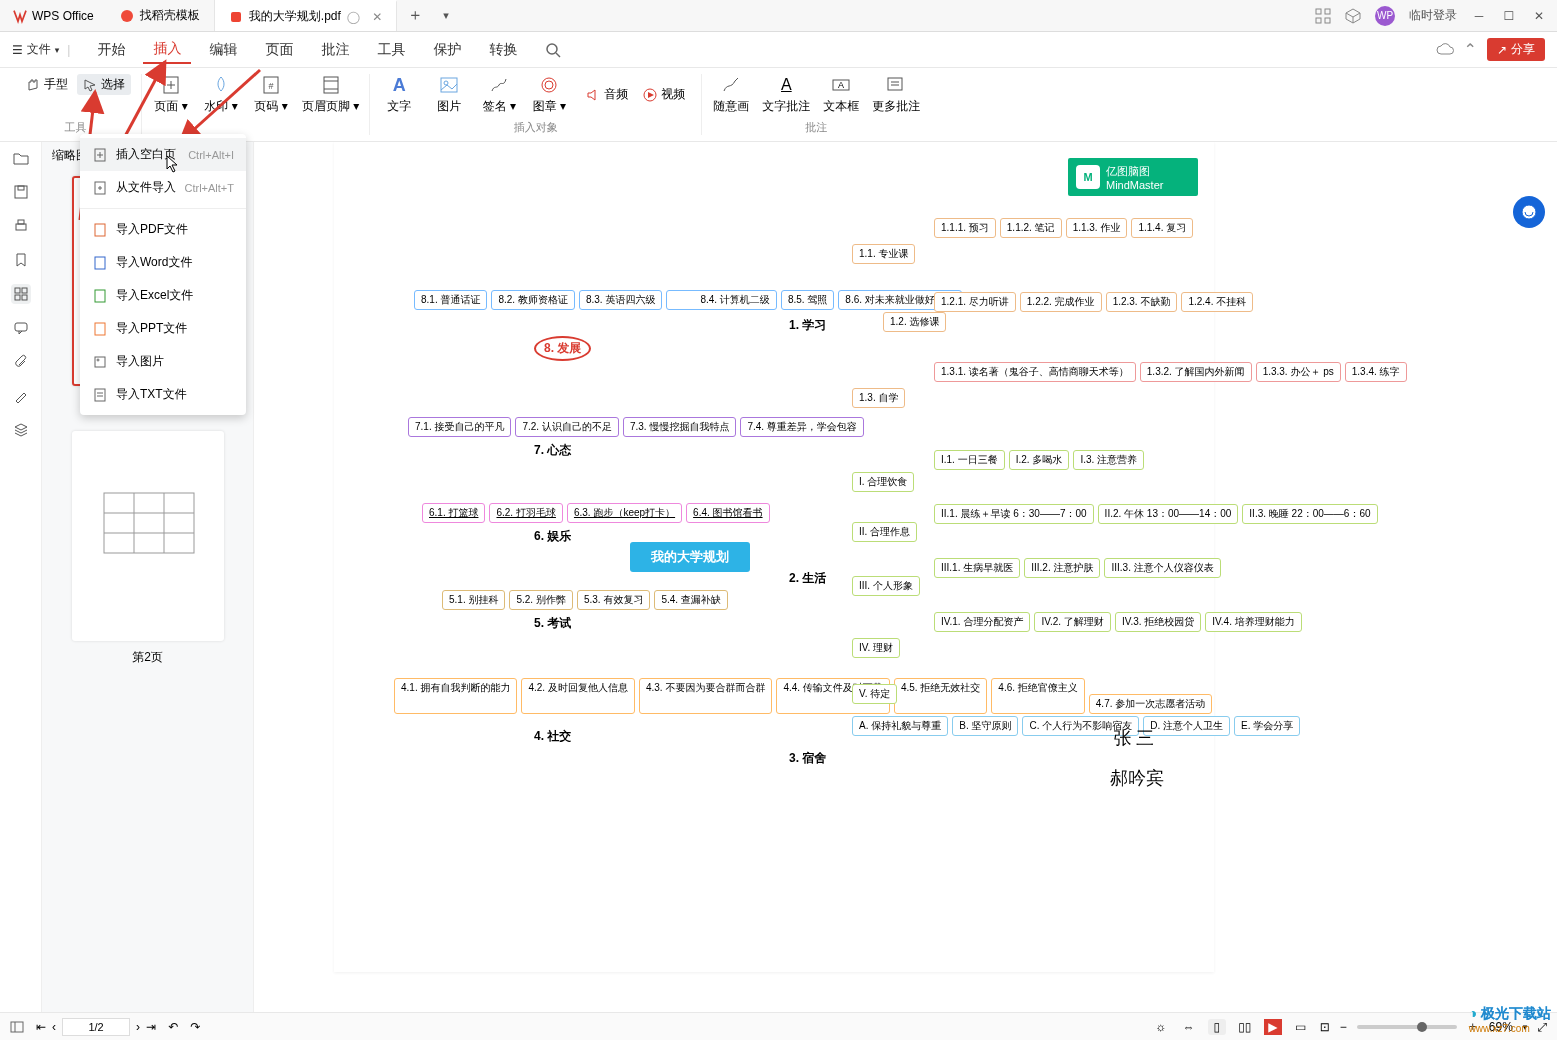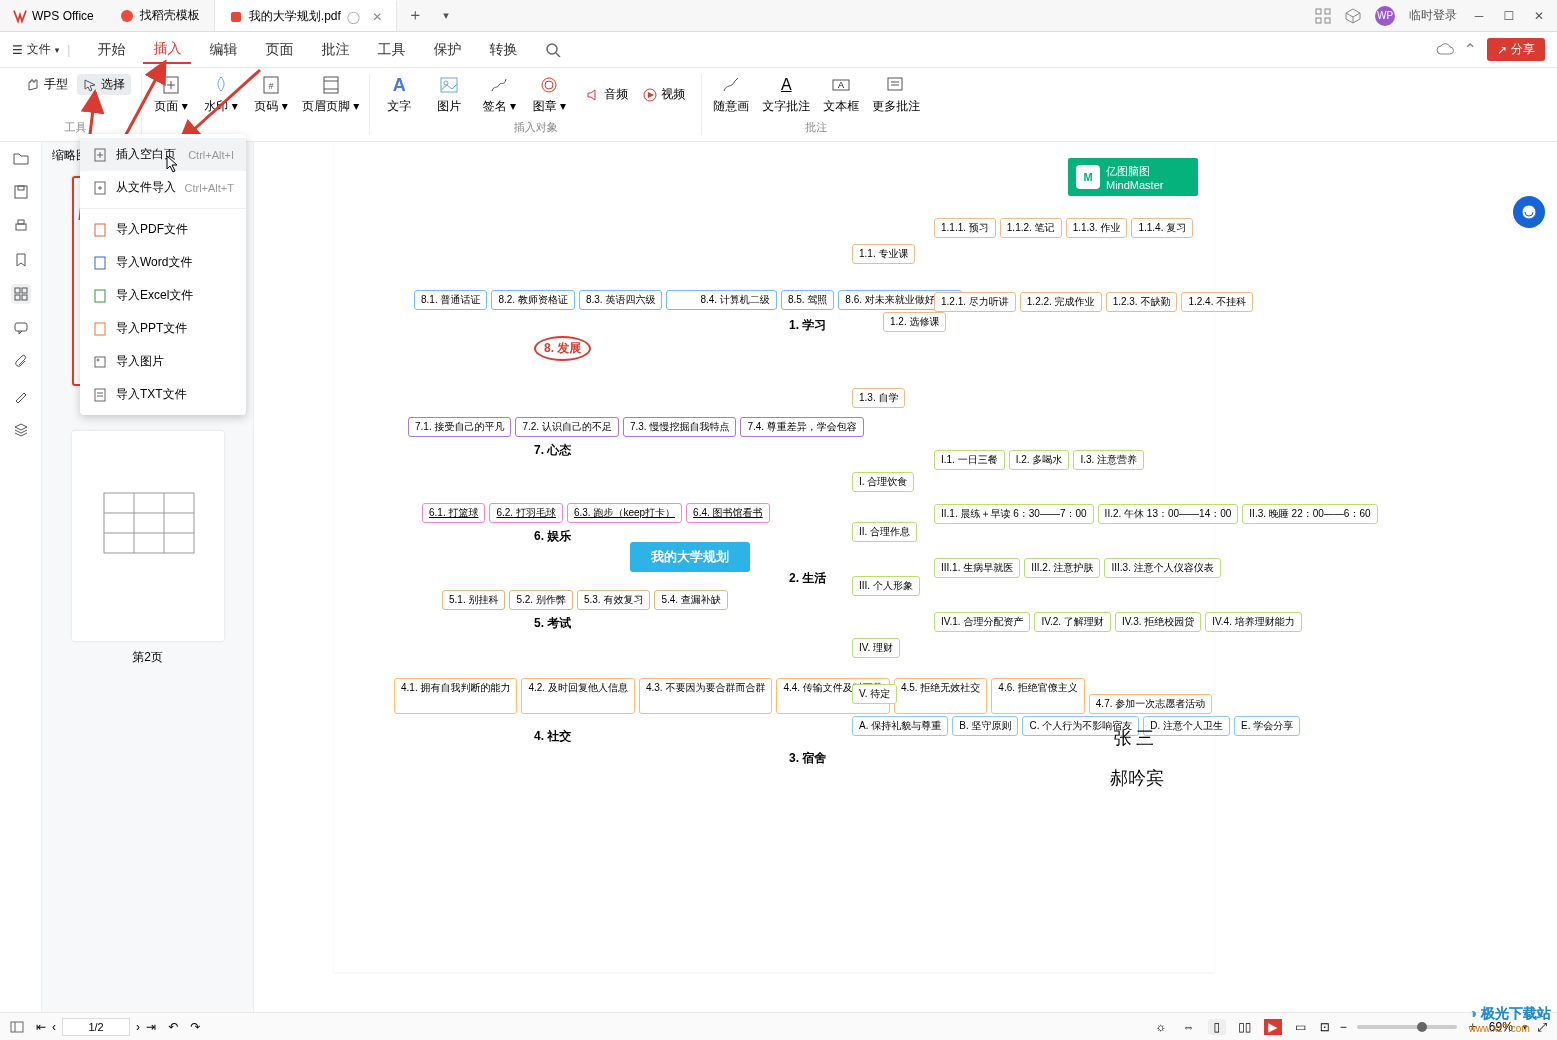--- a/index.html
+++ b/index.html
@@ -573,20 +573,26 @@
         <span class="mm-node" style="border-color:#eb8;">1.1.2. 笔记</span>
         <span class="mm-node" style="border-color:#eb8;">1.1.3. 作业</span>
         <span class="mm-node" style="border-color:#eb8;">1.1.4. 复习</span>
       </div>
       <div class="mm-col" style="left:600px; top:150px;">
         <span class="mm-node" style="border-color:#eb8;">1.2.1. 尽力听讲</span>
         <span class="mm-node" style="border-color:#eb8;">1.2.2. 完成作业</span>
         <span class="mm-node" style="border-color:#eb8;">1.2.3. 不缺勤</span>
         <span class="mm-node" style="border-color:#eb8;">1.2.4. 不挂科</span>
       </div>
+      <div class="mm-col" style="left:600px; top:220px;">
+        <span class="mm-node" style="border-color:#e99;">1.3.1. 读名著（鬼谷子、高情商聊天术等）</span>
+        <span class="mm-node" style="border-color:#e99;">1.3.2. 了解国内外新闻</span>
+        <span class="mm-node" style="border-color:#e99;">1.3.3. 办公＋ ps</span>
+        <span class="mm-node" style="border-color:#e99;">1.3.4. 练字</span>
+      </div>
 
       <div class="mm-col" style="left:518px; top:330px;">
         <span class="mm-node" style="border-color:#bd7;">I. 合理饮食</span>
       </div>
       <div class="mm-col" style="left:518px; top:380px;">
         <span class="mm-node" style="border-color:#bd7;">II. 合理作息</span>
       </div>
       <div class="mm-col" style="left:518px; top:434px;">
         <span class="mm-node" style="border-color:#bd7;">III. 个人形象</span>
       </div>

